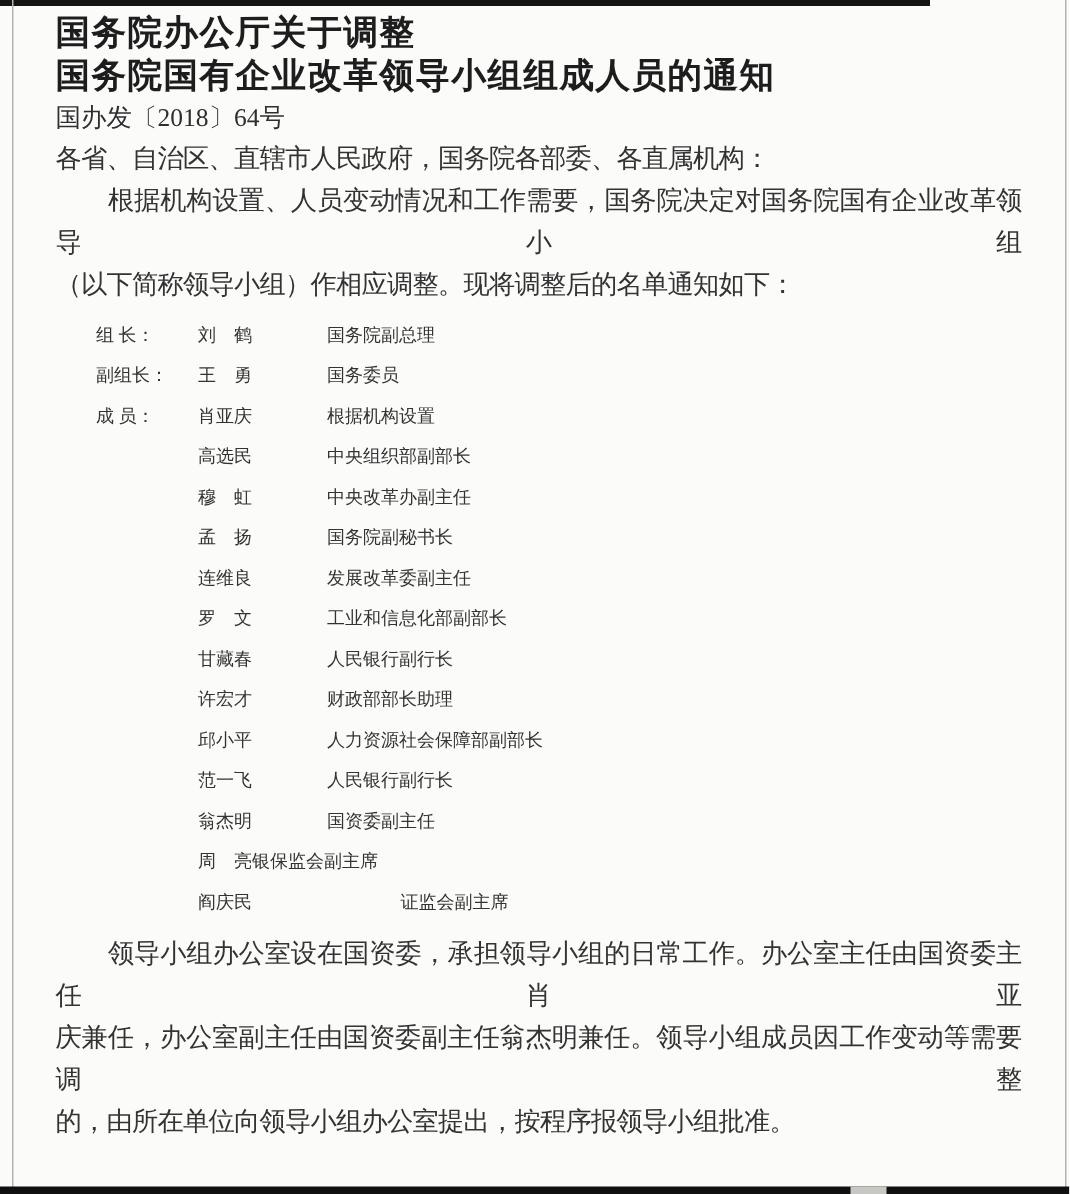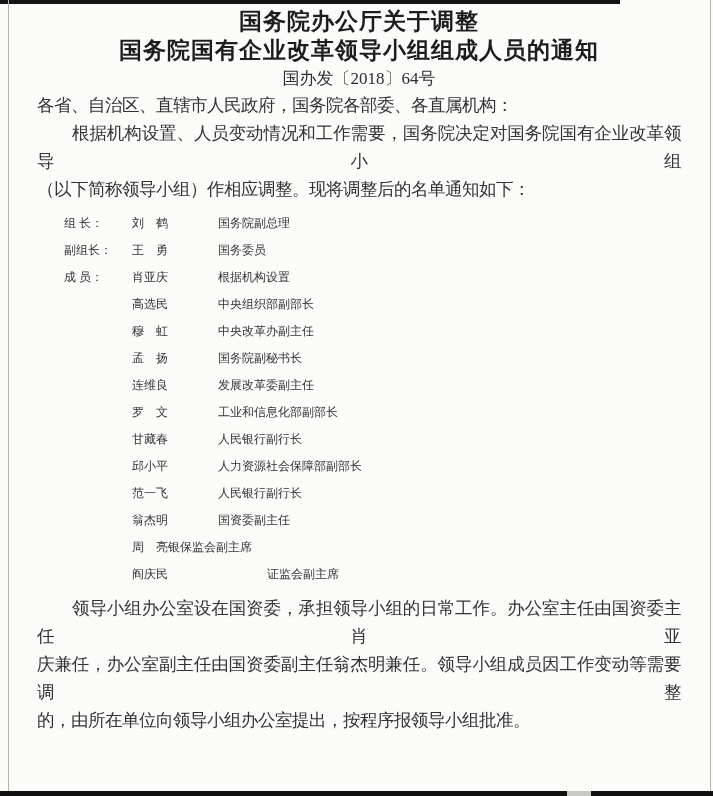--- a/index.html
+++ b/index.html
@@ -14,23 +14,23 @@
   }
   .edge-left  { position:absolute; left:8px;  top:0; bottom:0; width:1px; background:#b3b3b0; }
   .edge-right { position:absolute; right:2px; top:0; bottom:0; width:1px; background:#b3b3b0; }
   .bar-top    { position:absolute; left:0; top:0; width:620px; height:4px; background:#141414; }
   .bar-bottom { position:absolute; left:0; bottom:0; width:713px; height:5px; background:#101010; }
   .bar-gap    { position:absolute; left:567px; top:0; width:24px; height:5px; background:#c7c7c4; }
 
   .content { position:relative; padding:7px 32px 0 37px; }
 
   .title-line { font-size:23px; font-weight:bold; letter-spacing:1px;
-                line-height:29px; text-align:center; color:#1d1d1d; }
+                line-height:29px; text-align:left; color:#1d1d1d; }
   .doc-number { font-size:17px; line-height:25px; margin-top:1px;
-                text-align:center; color:#2e2e2e; }
+                text-align:left; color:#2e2e2e; }
 
   .bodytext { font-size:17.5px; letter-spacing:-0.5px; color:#333; }
   .salutation { line-height:28px; }
   .para-line  { line-height:28px; }
   .indent     { text-indent:2em; }
   .just       { text-align:justify; text-align-last:justify; }
 
   .roster { margin-top:7px; font-size:12px; line-height:27px; color:#333; }
   .row    { padding-left:27px; white-space:nowrap; }
   .role   { display:inline-block; width:68px; white-space:nowrap; }
@@ -81,20 +81,23 @@
       <div class="row">
         <span class="role"></span><span class="rname">连维良</span><span class="rtitle">发展改革委副主任</span>
       </div>
       <div class="row">
         <span class="role"></span><span class="rname">罗　文</span><span class="rtitle">工业和信息化部副部长</span>
       </div>
       <div class="row">
         <span class="role"></span><span class="rname">甘藏春</span><span class="rtitle">人民银行副行长</span>
       </div>
       <div class="row">
+        <span class="role"></span><span class="rname">许宏才</span><span class="rtitle">财政部部长助理</span>
+      </div>
+      <div class="row">
         <span class="role"></span><span class="rname">邱小平</span><span class="rtitle">人力资源社会保障部副部长</span>
       </div>
       <div class="row">
         <span class="role"></span><span class="rname">范一飞</span><span class="rtitle">人民银行副行长</span>
       </div>
       <div class="row">
         <span class="role"></span><span class="rname">翁杰明</span><span class="rtitle">国资委副主任</span>
       </div>
       <div class="row tight">
         <span class="role"></span><span class="rname">周　亮</span><span class="rtitle">银保监会副主席</span>

